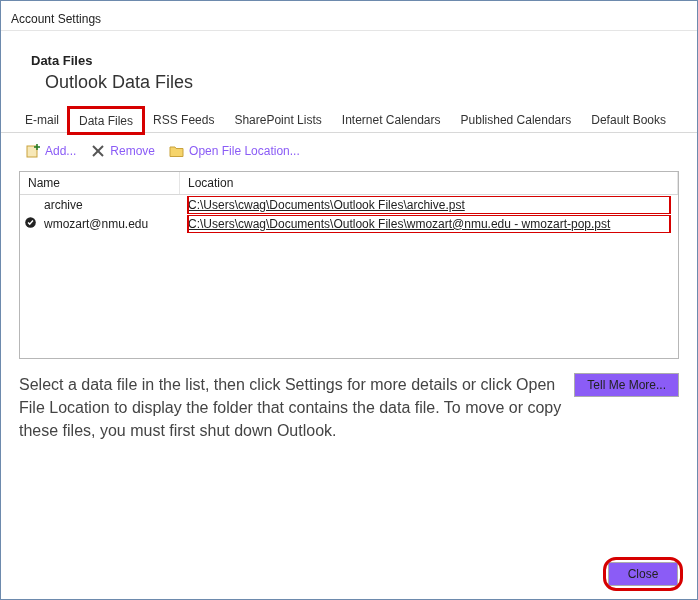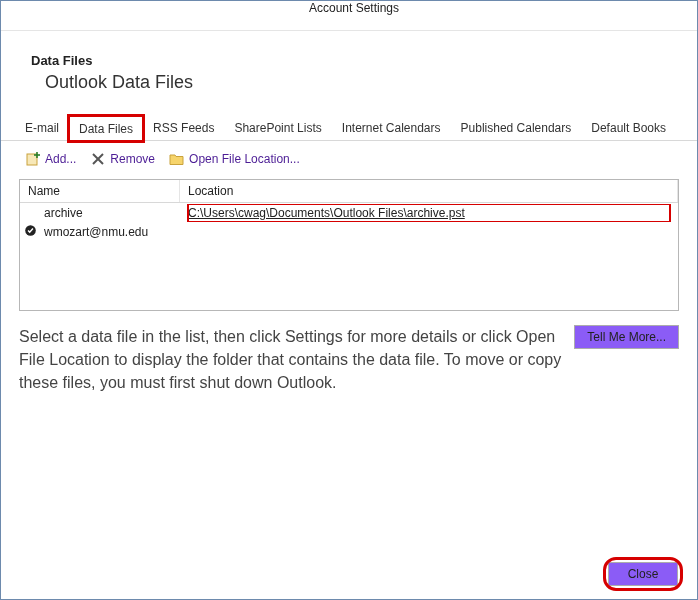--- a/index.html
+++ b/index.html
@@ -1,31 +1,31 @@
 <!DOCTYPE html>
 <html><head>
 <meta charset="utf-8">
 <style>
   * { box-sizing: border-box; font-family: "Segoe UI", Tahoma, sans-serif; }
   body { margin: 0; width: 698px; height: 600px; background: #fff; border: 1px solid #6d8aad; overflow: hidden; font-size: 12px; color: #222; }
-  .titlebar { height: 30px; display: flex; align-items: center; padding: 0 0 0 10px; border-bottom: 1px solid #e5e5e5; flex-direction: column; }
+  .titlebar { height: 30px; display: flex; align-items: center; padding: 7px 0 0 10px; border-bottom: 1px solid #e5e5e5; }
   .titlebar .title { flex: 1; font-size: 12px; }
   .titlebar .close { width: 44px; height: 28px; display: flex; align-items: center; justify-content: center; font-size: 14px; color: #444; }
   .header { padding: 22px 10px 14px 30px; }
   .header .h1 { font-weight: 700; font-size: 13px; color: #222; margin-bottom: 4px; }
   .header .h2 { font-size: 18px; color: #333; padding-left: 14px; }
-  .tabs { display: flex; padding-left: 14px; border-bottom: 1px solid #d8d8d8; margin-top: 8px; }
+  .tabs { display: flex; padding-left: 14px; border-bottom: 1px solid #d8d8d8; }
   .tab { padding: 5px 9px; font-size: 12px; color: #333; border: 1px solid transparent; border-bottom: none; cursor: default; }
   .tab.active { border-color: #d8d8d8; background: #fff; position: relative; top: 1px; }
   .tab.highlight { outline: 3px solid #d60000; outline-offset: -1px; }
   .toolbar { display: flex; align-items: center; gap: 2px; padding: 8px 14px 10px 18px; }
-  .tbtn { display: flex; align-items: center; gap: 4px; padding: 2px 6px; font-size: 12px; color: #4c1d95; }
+  .tbtn { display: flex; align-items: center; gap: 4px; padding: 2px 6px; font-size: 12px; color: #8b5cf6; }
   .icon { width: 16px; height: 16px; display: inline-flex; align-items: center; justify-content: center; }
   .icon svg { width: 16px; height: 16px; }
-  .list-wrap { margin: 0 18px; border: 1px solid #b7b7b7; height: 132px; background: #fff; overflow: hidden; }
+  .list-wrap { margin: 0 18px; border: 1px solid #b7b7b7; height: 188px; background: #fff; overflow: hidden; }
   .list-head { display: flex; background: #fff; border-bottom: 1px solid #d8d8d8; }
   .list-head .col { padding: 4px 8px; font-size: 12px; border-right: 1px solid #e5e5e5; }
   .col-name { width: 160px; flex: 0 0 160px; }
   .col-loc { flex: 1; }
   .row { display: flex; height: 19px; align-items: center; }
   .row .cell { padding: 0 8px; font-size: 12px; white-space: nowrap; overflow: hidden; }
   .row .chk { width: 16px; padding-left: 4px; display:flex; align-items:center; justify-content:center; }
   .row .cell-name { width: 144px; flex: 0 0 144px; }
   .row .cell-loc { flex: 1; text-decoration: underline; }
   .row .hl { outline: 2px solid #d60000; outline-offset: -1px; display:block; height:18px; line-height:18px; }
@@ -112,20 +112,23 @@
   <div class="row">
     <div class="chk">
       <span>
         <svg width="13" height="13" viewBox="0 0 16 16">
             <circle cx="8" cy="8" r="6.5" fill="#222"></circle>
             <polyline points="5,8 7,10 11,5.5" fill="none" stroke="#fff" stroke-width="1.8"></polyline>
           </svg>
       </span>
     </div>
     <div class="cell cell-name">wmozart@nmu.edu</div>
+    <div class="cell cell-loc">
+        <span class="hl">C:\Users\cwag\Documents\Outlook Files\wmozart@nmu.edu - wmozart-pop.pst</span>
+      </div>
   </div>
 </div>
 
 <div class="help">
   <div class="help-text">Select a data file in the list, then click Settings for more details or click Open File Location to display the folder that contains the data file. To move or copy these files, you must first shut down Outlook.</div>
   <div class="btn">Tell Me More...</div>
 </div>
 
 <div class="footer">
   <span class="hl-wrap">

